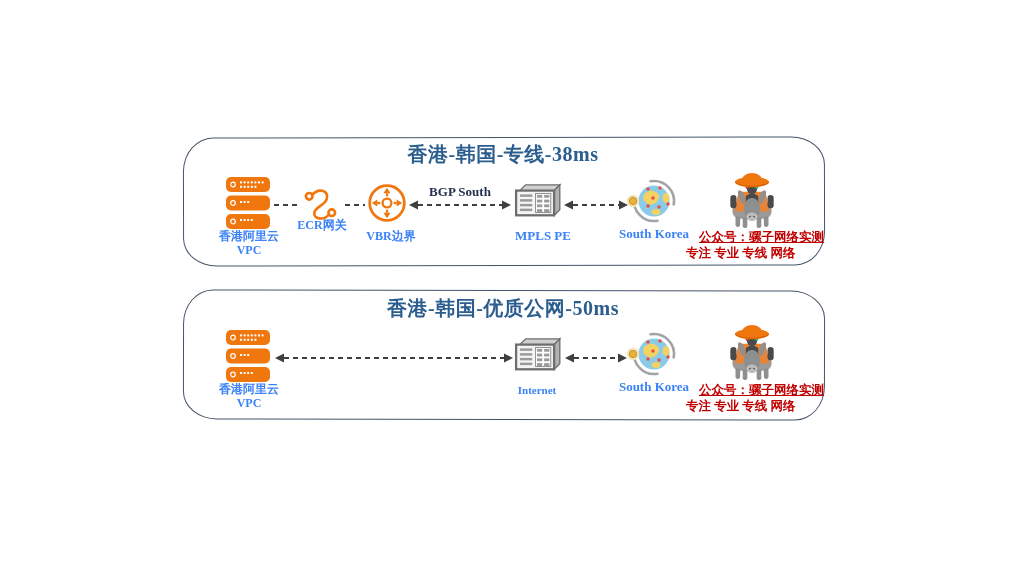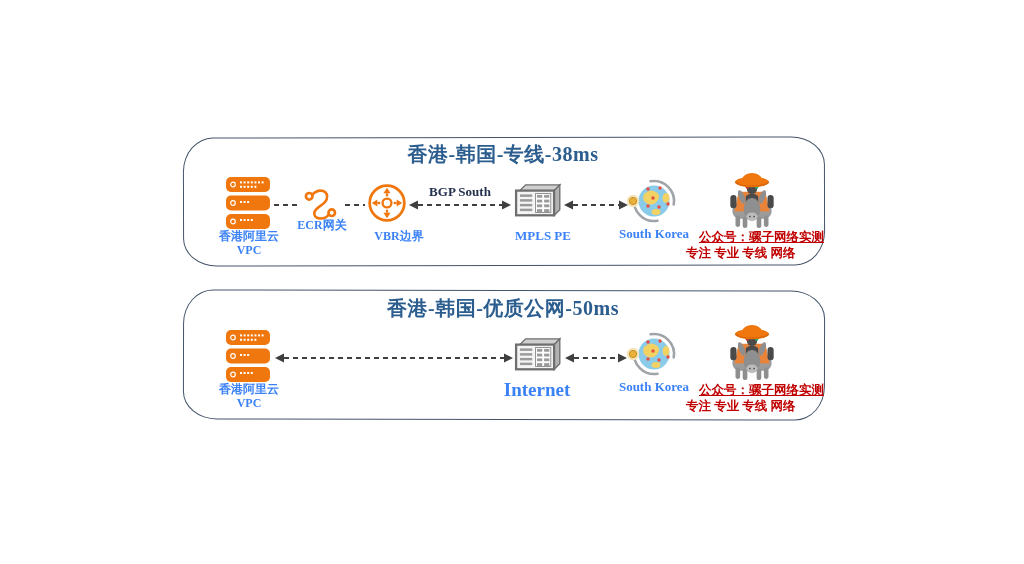--- a/index.html
+++ b/index.html
@@ -205,21 +205,21 @@
       <ellipse cx="26" cy="16.5" rx="16.5" ry="5" fill="#F0770D"></ellipse>
       <path d="M10,16.5 A16.5,5 0 0 0 42,16.5" fill="none" stroke="#D96508" stroke-width="1.2"></path>
     </svg>
   </div>
 
   <div class="n-label" style="left:203px;top:229px;width:92px;">
     <div>香港阿里云</div>
     <div class="en">VPC</div>
   </div>
   <div class="n-label" style="left:283px;top:218px;width:78px;">ECR网关</div>
-  <div class="n-label" style="left:360px;top:229px;width:78px;">VBR边界</div>
+  <div class="n-label" style="left:352px;top:229px;width:78px;">VBR边界</div>
   <div class="n-label en" style="left:504px;top:229px;width:78px;font-size:13px;">MPLS PE</div>
   <div class="n-label en" style="left:613px;top:227px;width:82px;font-size:13px;">South Korea</div>
 
   <div class="caption" style="left:686px;top:229px;width:138px;">
     <div class="l1">公众号：骡子网络实测</div>
     <div class="l2">专注 专业 专线 网络</div>
   </div>
 
   <div class="panel panel2"></div>
   <div class="title title2">香港-韩国-优质公网-50ms</div>
@@ -345,21 +345,21 @@
       <path d="M16,16 C16,5 36,5 36,16 Z" fill="#F0770D"></path>
       <ellipse cx="26" cy="16.5" rx="16.5" ry="5" fill="#F0770D"></ellipse>
       <path d="M10,16.5 A16.5,5 0 0 0 42,16.5" fill="none" stroke="#D96508" stroke-width="1.2"></path>
     </svg>
   </div>
 
   <div class="n-label" style="left:203px;top:382px;width:92px;">
     <div>香港阿里云</div>
     <div class="en">VPC</div>
   </div>
-  <div class="n-label en" style="left:498px;top:383px;width:78px;font-size:19px;">Internet</div>
+  <div class="n-label en" style="left:498px;top:383px;width:78px;font-size:11px;">Internet</div>
   <div class="n-label en" style="left:613px;top:380px;width:82px;font-size:13px;">South Korea</div>
 
   <div class="caption" style="left:686px;top:382px;width:138px;">
     <div class="l1">公众号：骡子网络实测</div>
     <div class="l2">专注 专业 专线 网络</div>
   </div>
 
 </div>
 
 </body></html>

